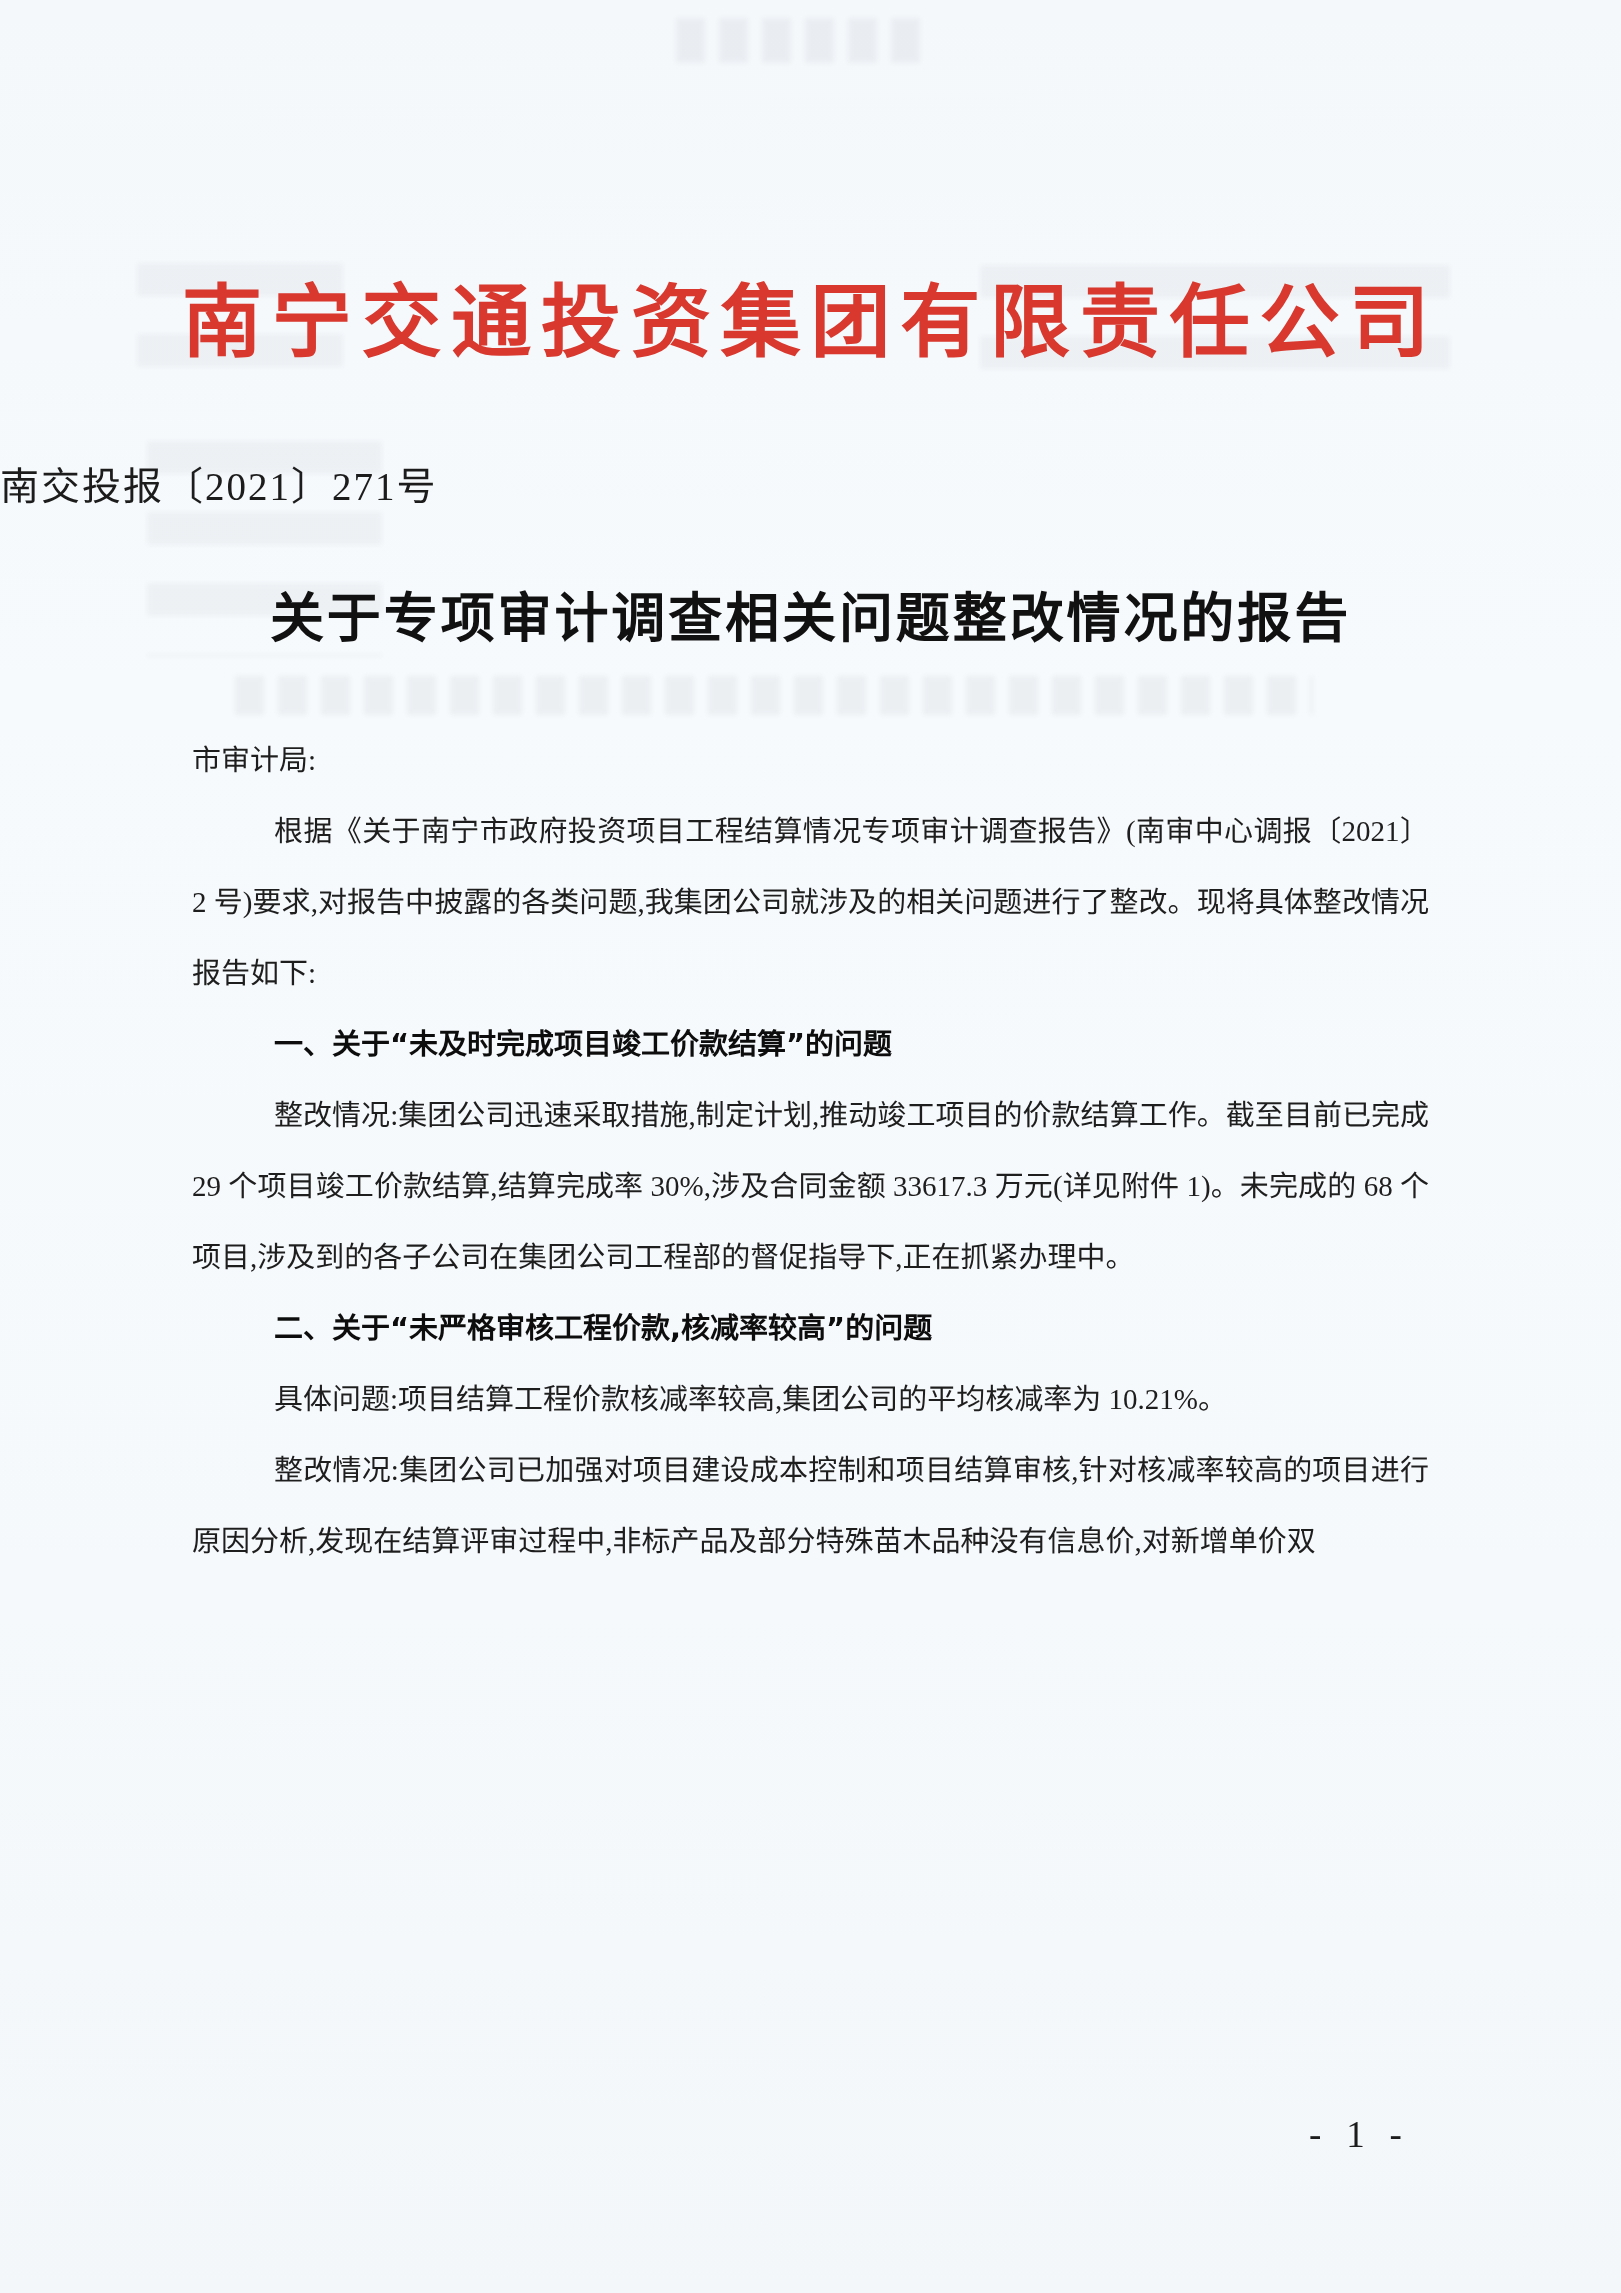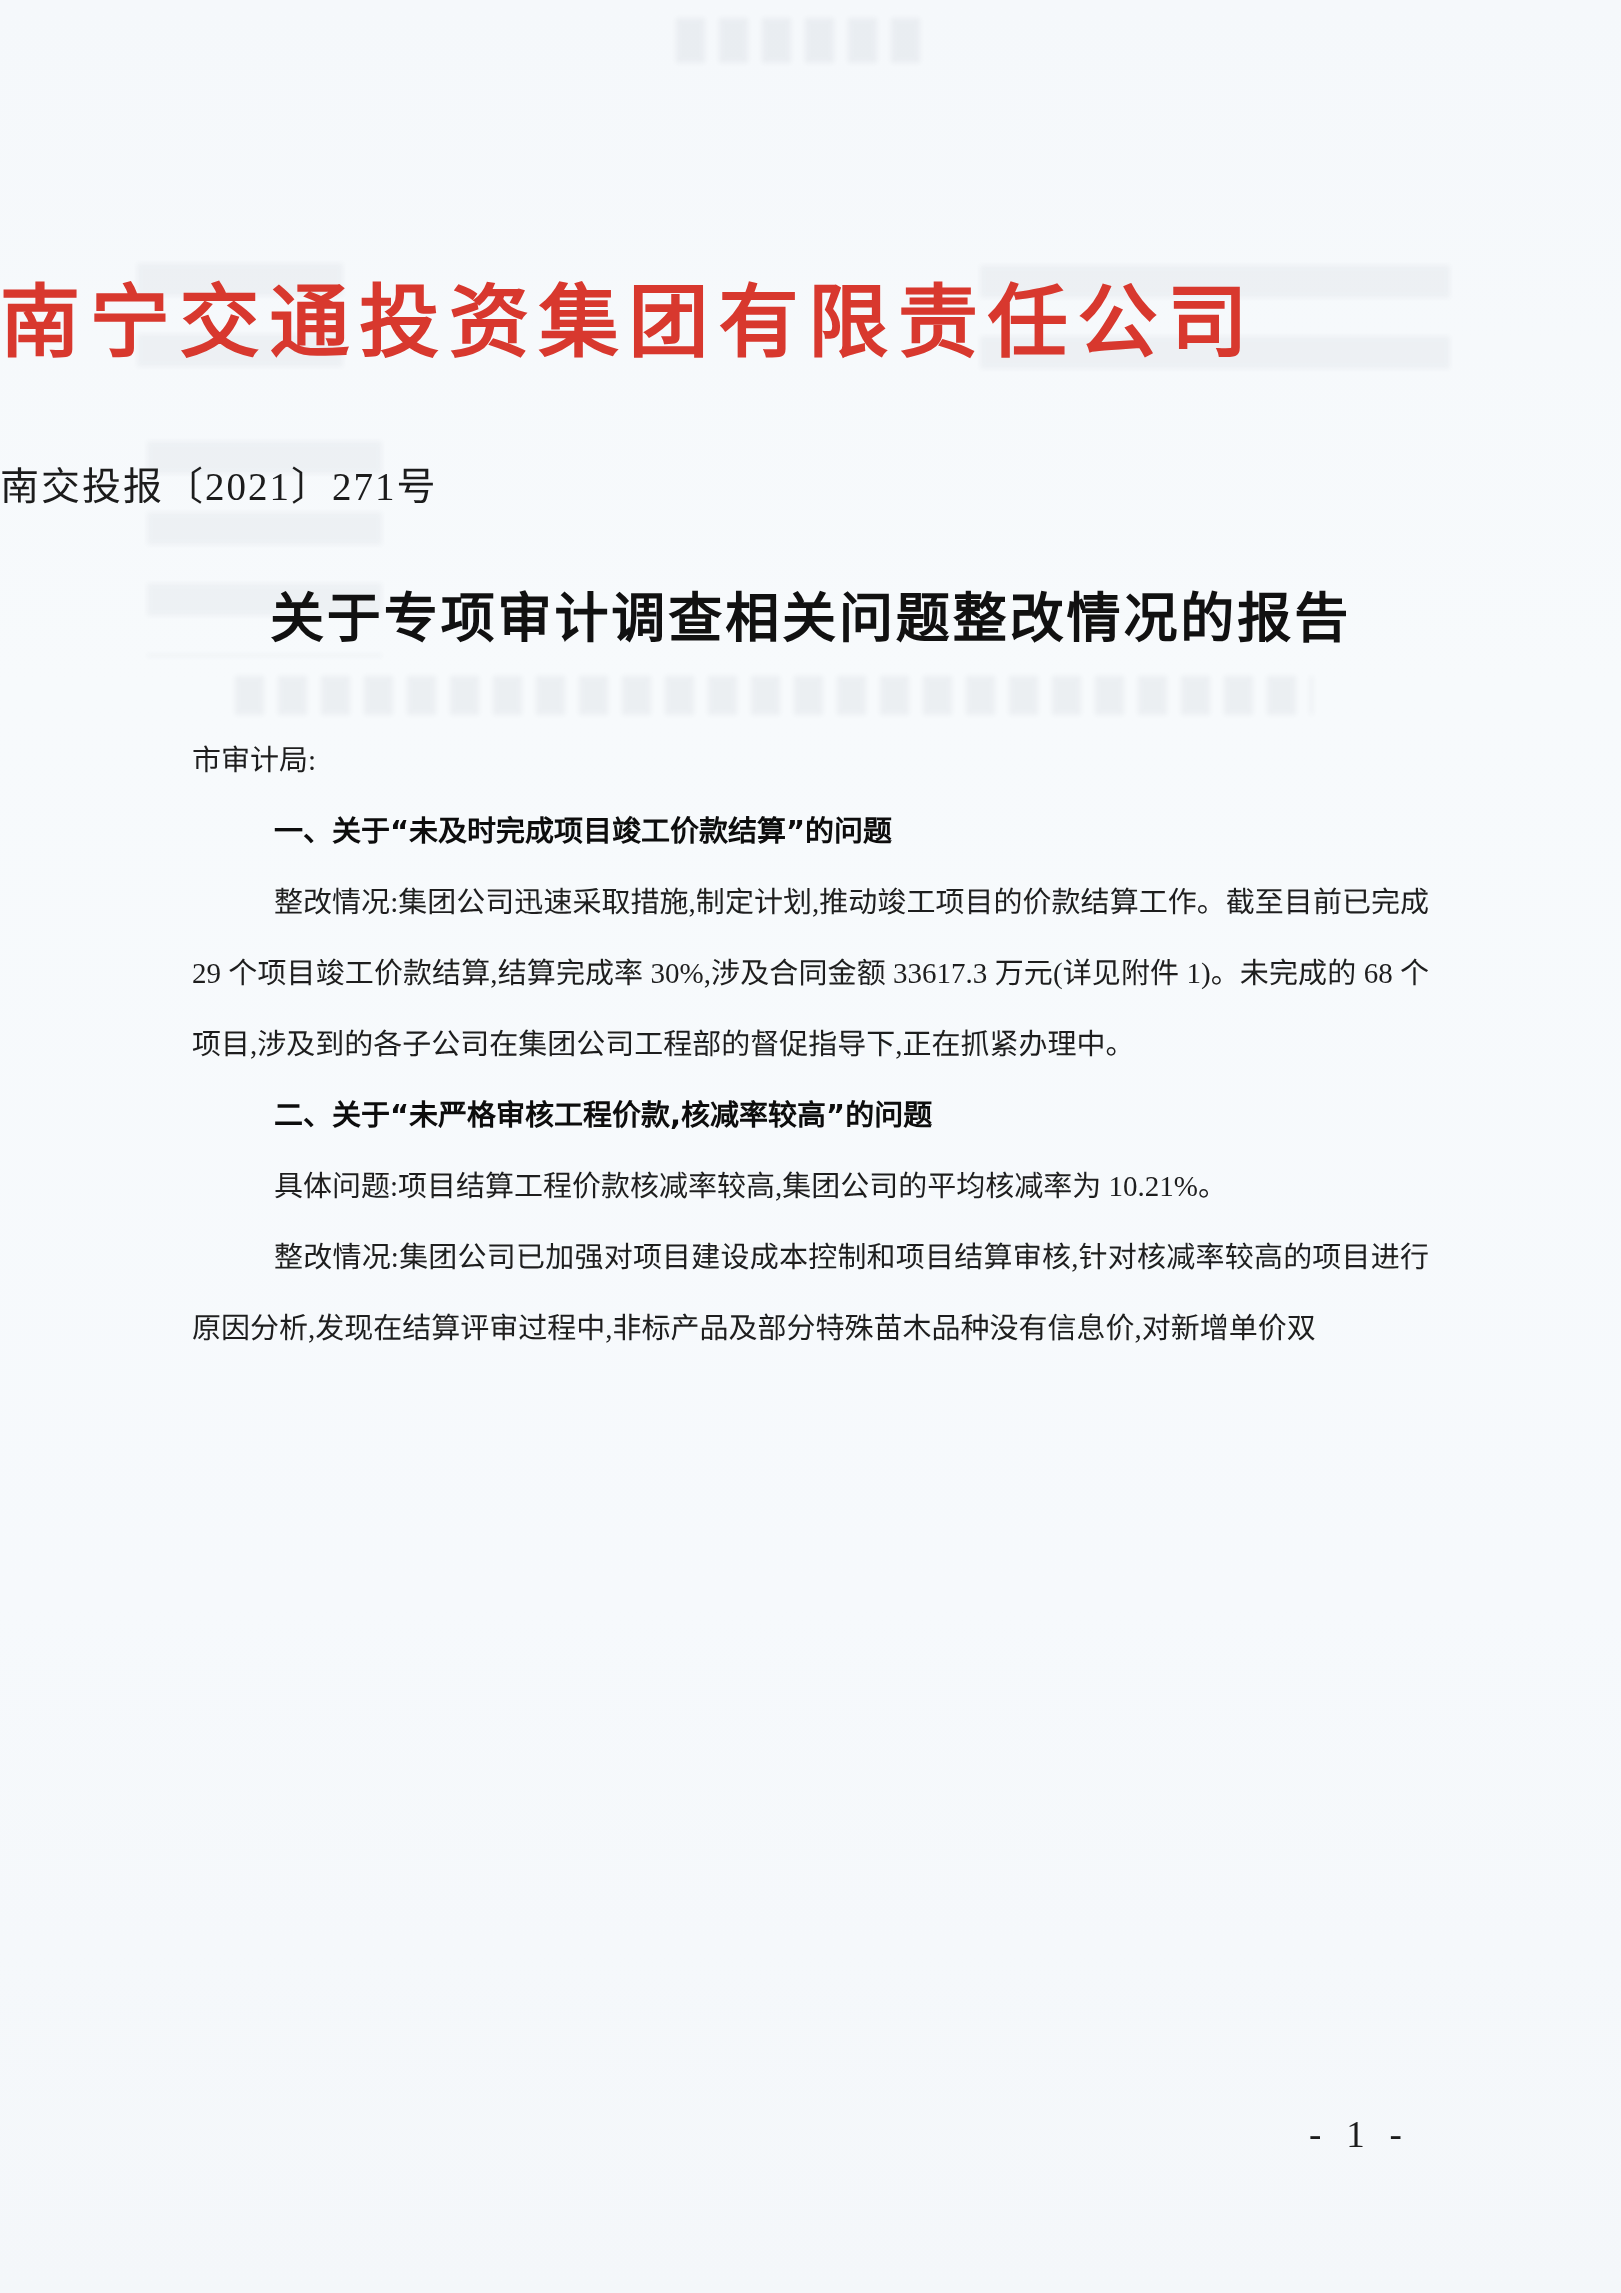--- a/index.html
+++ b/index.html
@@ -32,20 +32,21 @@
       transparent 33px, transparent 71px);
     opacity: 0.045;
   }
 
   .org-title {
     position: absolute;
     top: 257px;
     left: 0;
     width: 100%;
     margin: 0;
+    text-align: center;
     font-family: "DejaVu Serif", "Liberation Serif", serif;
     font-weight: bold;
     font-size: 80px;
     letter-spacing: 9.8px;
     color: var(--title-red, #d8382e);
     white-space: nowrap;
   }
   .doc-number {
     position: absolute;
     top: 455px;
@@ -111,20 +112,21 @@
 
   <h1 class="org-title">南宁交通投资集团有限责任公司</h1>
 
   <div class="doc-number">南交投报〔2021〕271号</div>
 
   <h2 class="report-title">关于专项审计调查相关问题整改情况的报告</h2>
 
   <div class="doc-body">
     <p class="salutation">市审计局:</p>
     <div id="paragraphs">
+        <p class="para">根据《关于南宁市政府投资项目工程结算情况专项审计调查报告》(南审中心调报〔2021〕2 号)要求,对报告中披露的各类问题,我集团公司就涉及的相关问题进行了整改。现将具体整改情况报告如下:</p>
         <p class="para heading">一、关于“未及时完成项目竣工价款结算”的问题</p>
         <p class="para">整改情况:集团公司迅速采取措施,制定计划,推动竣工项目的价款结算工作。截至目前已完成 29 个项目竣工价款结算,结算完成率 30%,涉及合同金额 33617.3 万元(详见附件 1)。未完成的 68 个项目,涉及到的各子公司在集团公司工程部的督促指导下,正在抓紧办理中。</p>
         <p class="para heading">二、关于“未严格审核工程价款,核减率较高”的问题</p>
         <p class="para">具体问题:项目结算工程价款核减率较高,集团公司的平均核减率为 10.21%。</p>
         <p class="para">整改情况:集团公司已加强对项目建设成本控制和项目结算审核,针对核减率较高的项目进行原因分析,发现在结算评审过程中,非标产品及部分特殊苗木品种没有信息价,对新增单价双</p>
       </div>
   </div>
 
   <div class="page-number">- 1 -</div>
 

